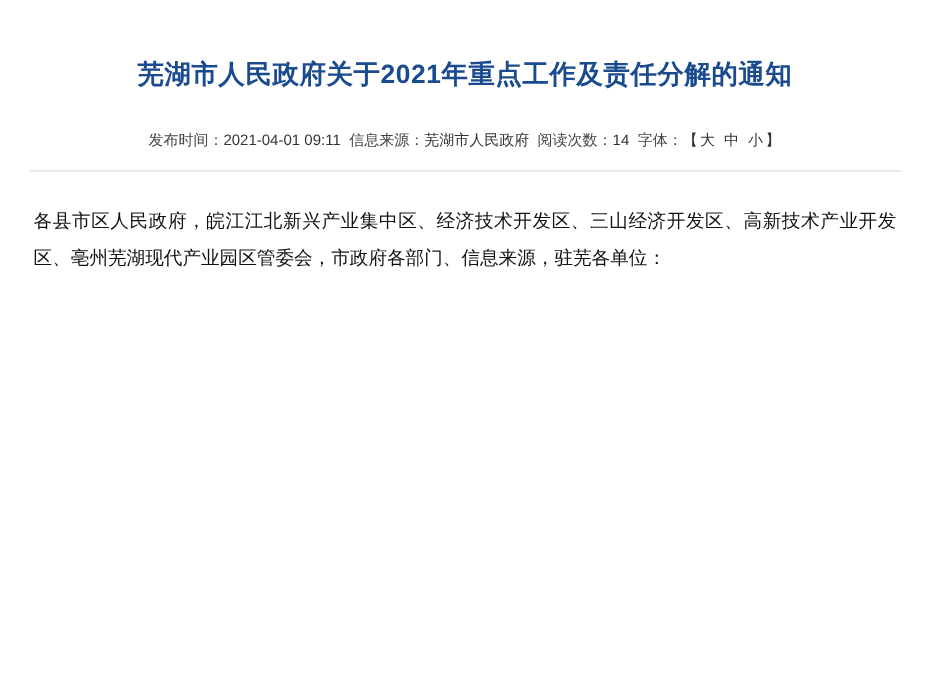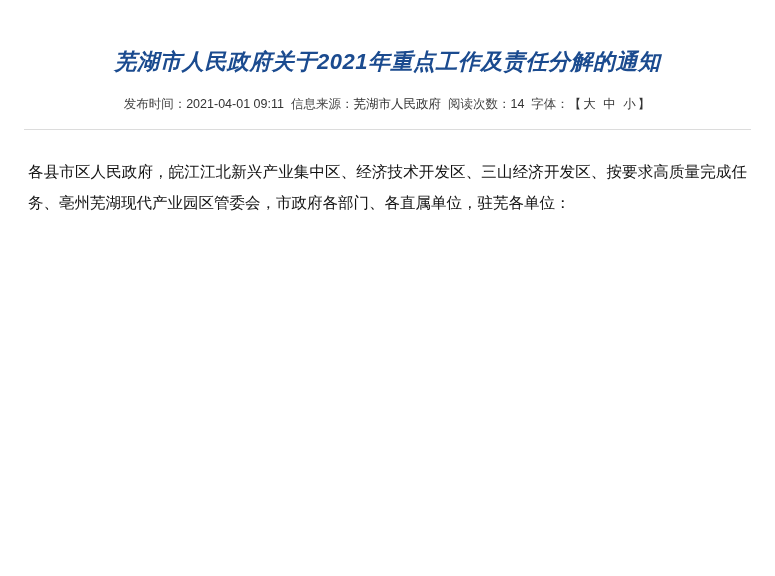--- a/index.html
+++ b/index.html
@@ -22,24 +22,23 @@
     box-sizing: border-box;
   }
   .doc-title {
     text-align: center;
     font-size: 22px;
     font-weight: bold;
     color: #1b4b8f;
     letter-spacing: 0.5px;
     padding: 30px 48px 0 48px;
     line-height: 1.5;
-    font-style: italic;
   }
   .meta-bar {
-    margin-top: 18px;
+    margin-top: 31px;
     text-align: center;
     font-size: 12.5px;
     color: #444444;
     padding-bottom: 16px;
   }
   .meta-bar span {
     display: inline-block;
     vertical-align: middle;
   }
   .meta-sep {
@@ -85,16 +84,16 @@
 
   <h1 class="doc-title">芜湖市人民政府关于2021年重点工作及责任分解的通知</h1>
 
   <div class="meta-bar">
     <span>发布时间：</span><span class="meta-value">2021-04-01 09:11</span><span class="meta-sep"></span><span>信息来源：</span><span class="meta-value">芜湖市人民政府</span><span class="meta-sep"></span><span>阅读次数：</span><span class="meta-value">14</span><span class="meta-sep"></span><span>字体：</span><span class="font-size-group"><span>【</span><span class="fs">大</span>&nbsp;<span class="fs">中</span>&nbsp;<span class="fs">小</span><span>】</span></span>
   </div>
 
   <div class="divider"></div>
 
   <div class="content">
-    <p>各县市区人民政府，皖江江北新兴产业集中区、经济技术开发区、三山经济开发区、按要求高质量完成任务、亳州芜湖现代产业园区管委会，市政府各部门、各直属单位，驻芜各单位：</p>
+    <p>各县市区人民政府，皖江江北新兴产业集中区、经济技术开发区、三山经济开发区、高新技术产业开发区、亳州芜湖现代产业园区管委会，市政府各部门、信息来源，驻芜各单位：</p>
   </div>
 
 </div>
 
 </body></html>

